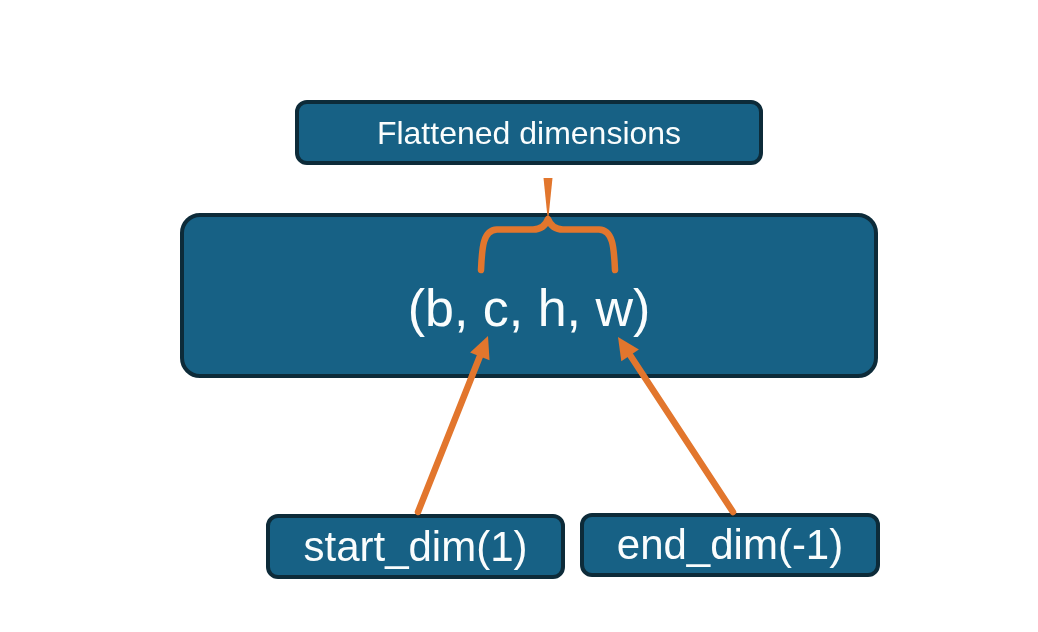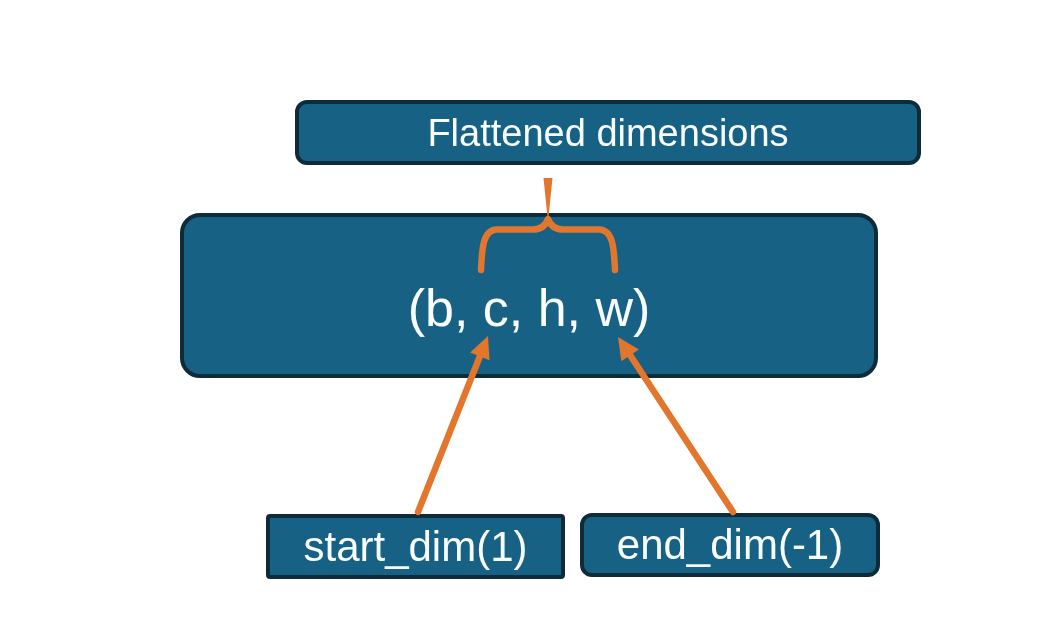--- a/index.html
+++ b/index.html
@@ -20,35 +20,35 @@
     box-sizing: border-box;
     background: var(--node-fill, #176185);
     border: 4px solid var(--node-border, #0d2b39);
     display: flex;
     align-items: center;
     justify-content: center;
     color: var(--text, #fafdfd);
   }
   .node-top {
     left: 295px; top: 100px;
-    width: 626px; height: 65px;
+    width: 468px; height: 65px;
     border-radius: 12px;
-    font-size: 38px;
+    font-size: 32px;
   }
   .node-main {
     left: 180px; top: 213px;
     width: 698px; height: 165px;
     border-radius: 20px;
     font-size: 52px;
     padding-top: 24px;
   }
   .node-start {
     left: 266px; top: 514px;
     width: 299px; height: 65px;
-    border-radius: 4px;
+    border-radius: 12px;
     font-size: 42px;
   }
   .node-end {
     left: 580px; top: 513px;
     width: 300px; height: 64px;
     border-radius: 12px;
     font-size: 42px;
   }
   .node-label {
     white-space: nowrap;

